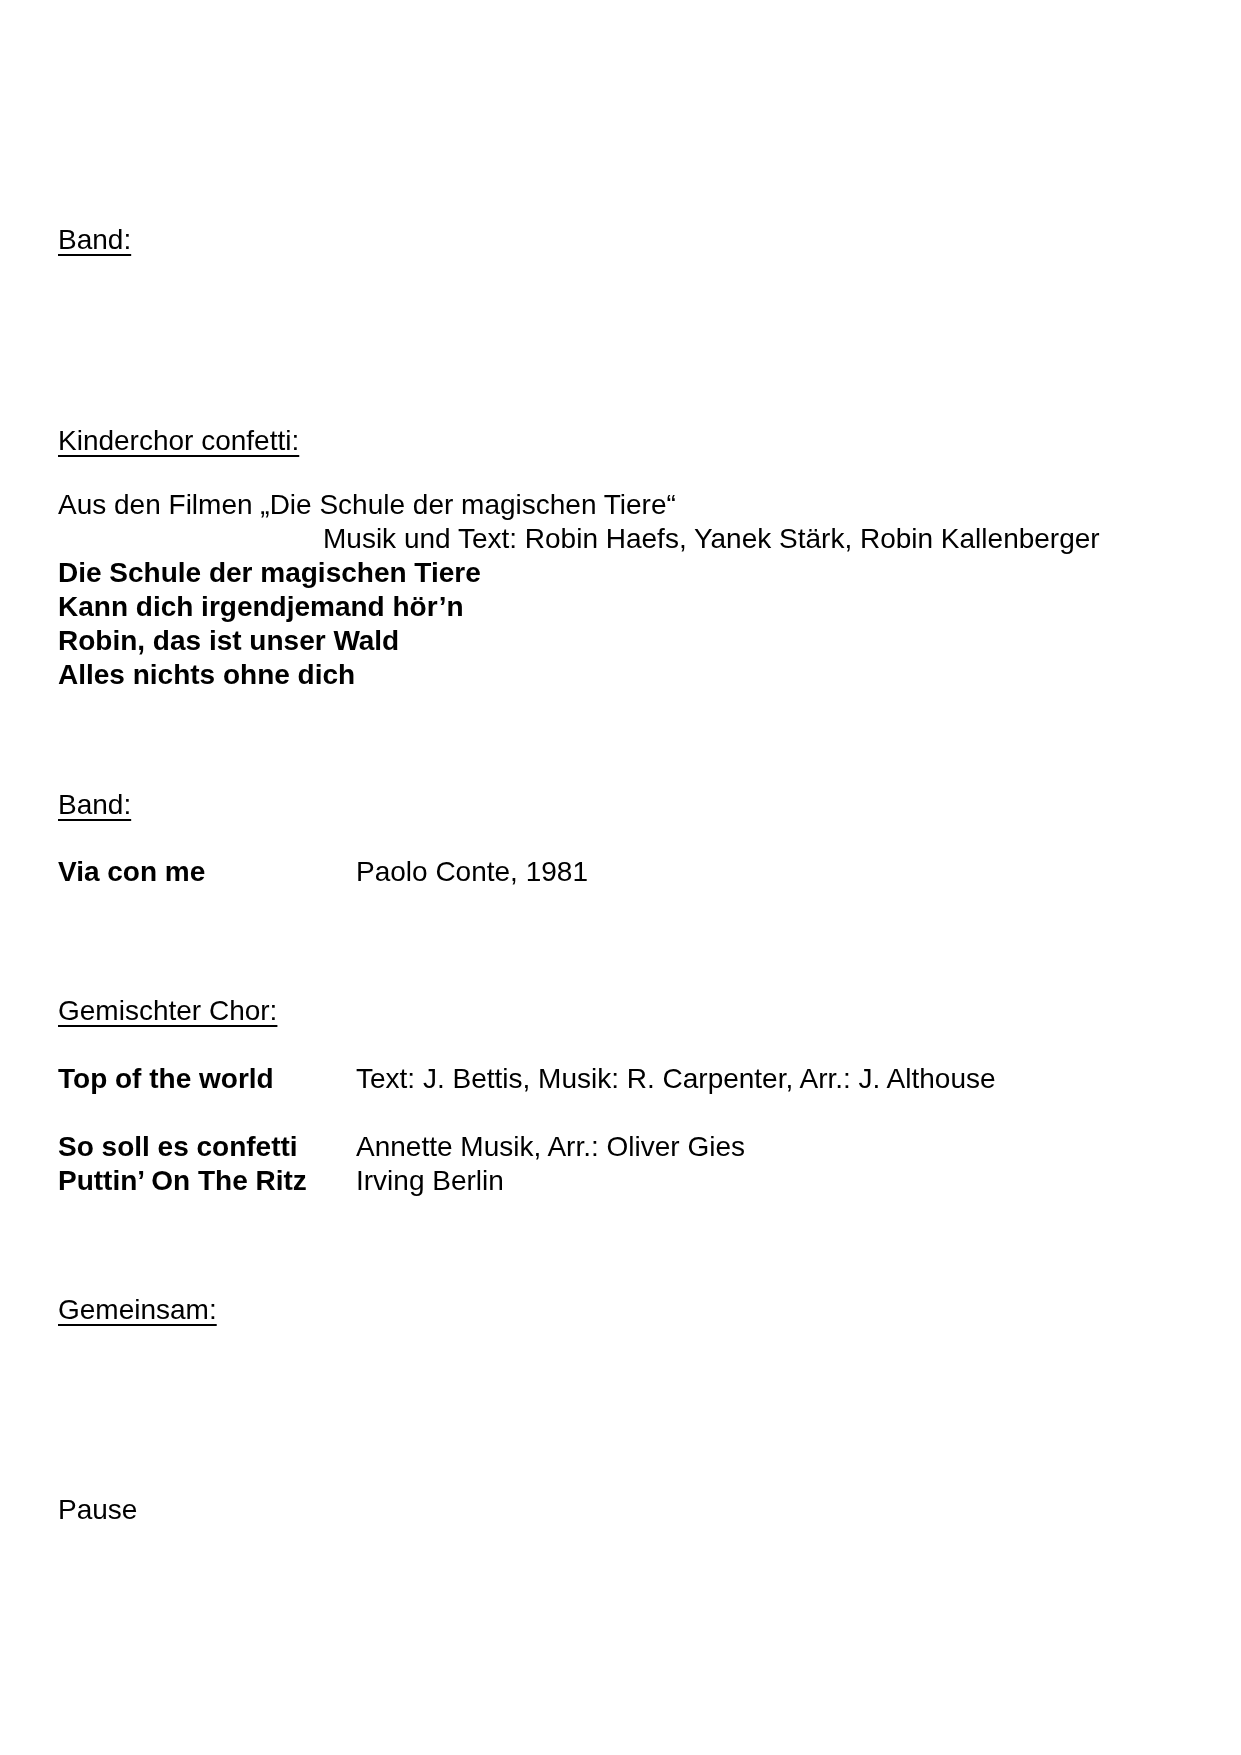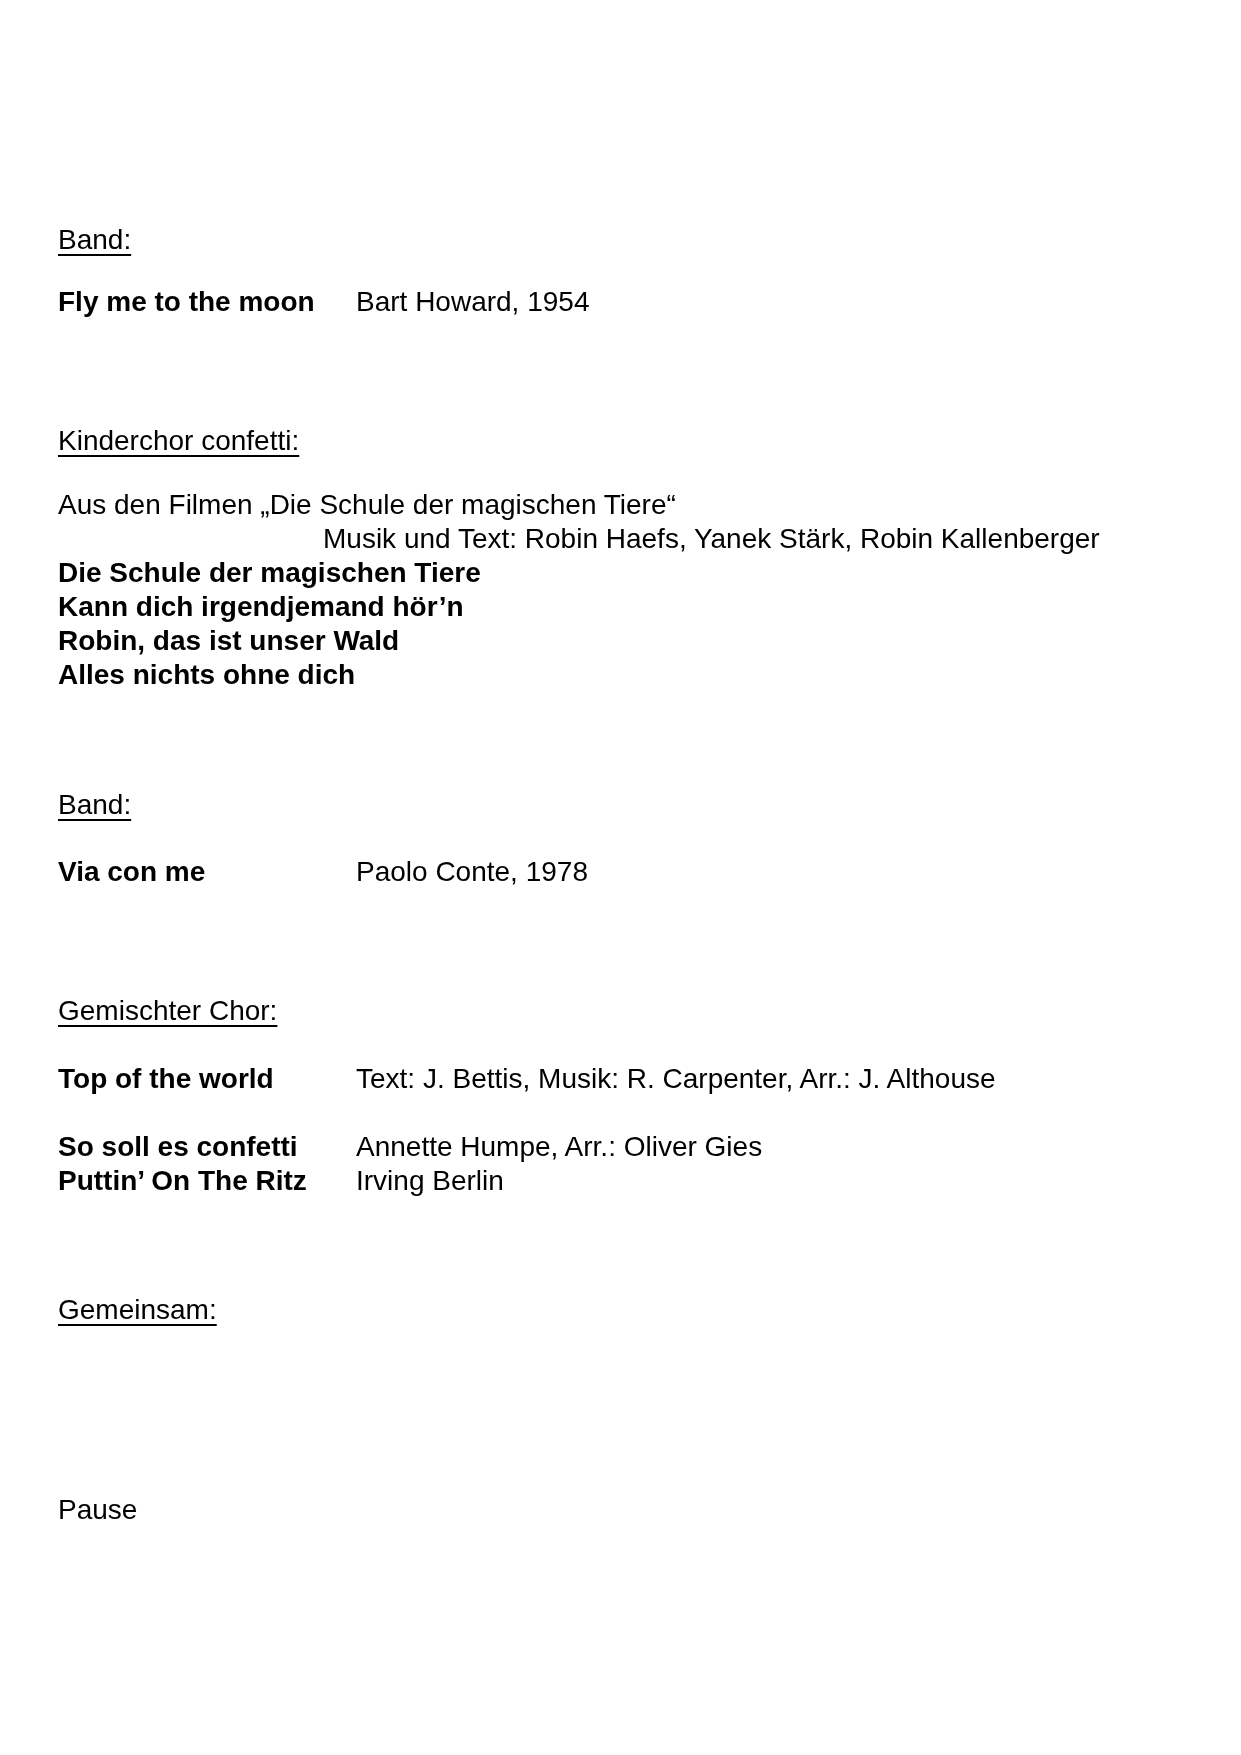--- a/index.html
+++ b/index.html
@@ -39,23 +39,20 @@
   .indent-credit { left: 323px; }
 </style>
 </head>
 <body>
 
 <div class="page">
 
   <div class="line heading" style="top:203px">
     <span>Band:</span>
   </div>
-  <div class="line" style="top:265px">
-    <span class="song-title">Fly me to the moon</span><span class="song-credit">Bart Howard, 1954</span>
-  </div>
 
   <div class="line" style="top:468px">
     <span>Aus den Filmen „Die Schule der magischen Tiere“</span>
   </div>
   <div class="line heading" style="top:404px">
     <span>Kinderchor confetti:</span>
   </div>
   <div class="line indent-credit" style="top:502px">
     <span>Musik und Text: Robin Haefs, Yanek Stärk, Robin Kallenberger</span>
   </div>
@@ -69,31 +66,31 @@
     <span>Robin, das ist unser Wald</span>
   </div>
   <div class="line bold" style="top:638px">
     <span>Alles nichts ohne dich</span>
   </div>
 
   <div class="line heading" style="top:768px">
     <span>Band:</span>
   </div>
   <div class="line" style="top:835px">
-    <span class="song-title">Via con me</span><span class="song-credit">Paolo Conte, 1978</span>
+    <span class="song-title">Via con me</span><span class="song-credit">Paolo Conte, 1981</span>
   </div>
 
   <div class="line heading" style="top:974px">
     <span>Gemischter Chor:</span>
   </div>
   <div class="line" style="top:1042px">
     <span class="song-title">Top of the world</span><span class="song-credit">Text: J. Bettis, Musik: R. Carpenter, Arr.: J. Althouse</span>
   </div>
   <div class="line" style="top:1110px">
-    <span class="song-title">So soll es confetti</span><span class="song-credit">Annette Humpe, Arr.: Oliver Gies</span>
+    <span class="song-title">So soll es confetti</span><span class="song-credit">Annette Musik, Arr.: Oliver Gies</span>
   </div>
   <div class="line heading" style="top:1273px">
     <span>Gemeinsam:</span>
   </div>
 
   <div class="line" style="top:1144px">
     <span class="song-title">Puttin’ On The Ritz</span><span class="song-credit">Irving Berlin</span>
   </div>
 
   <div class="line" style="top:1473px">

